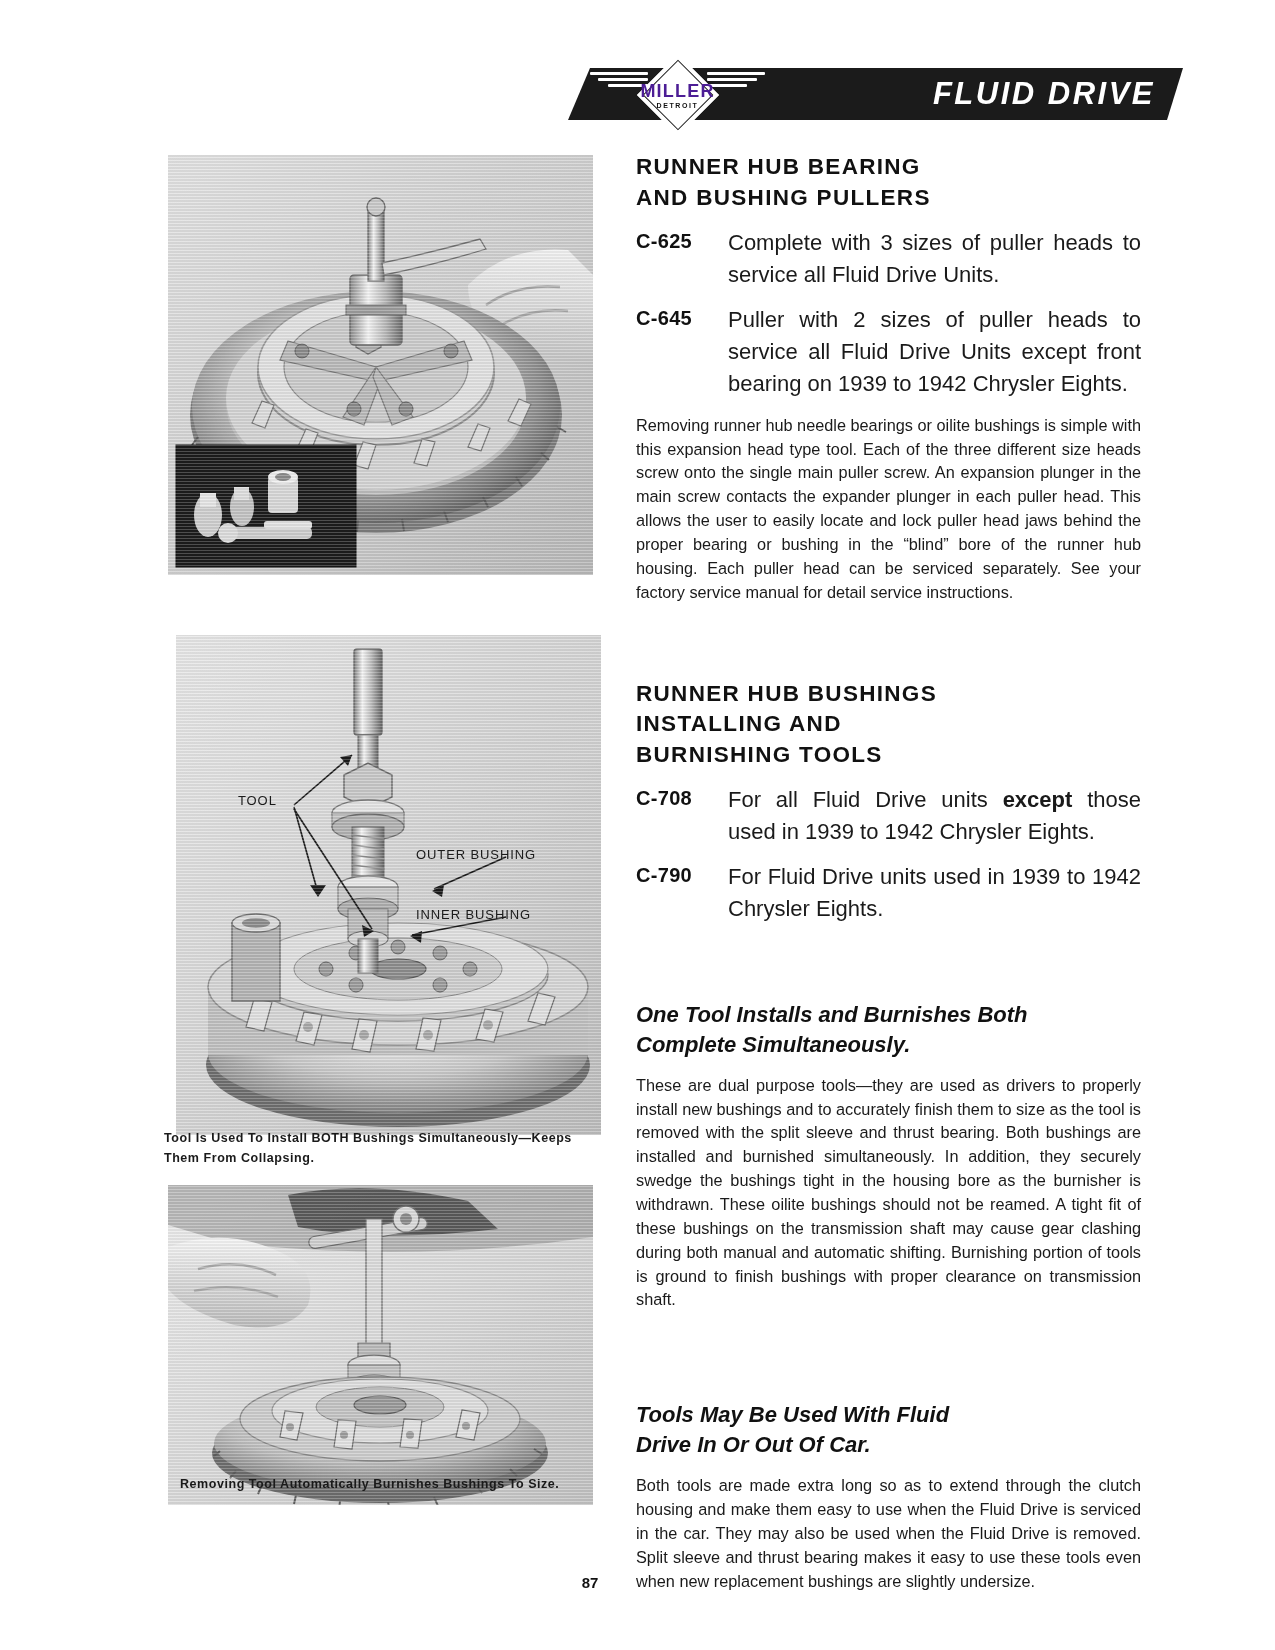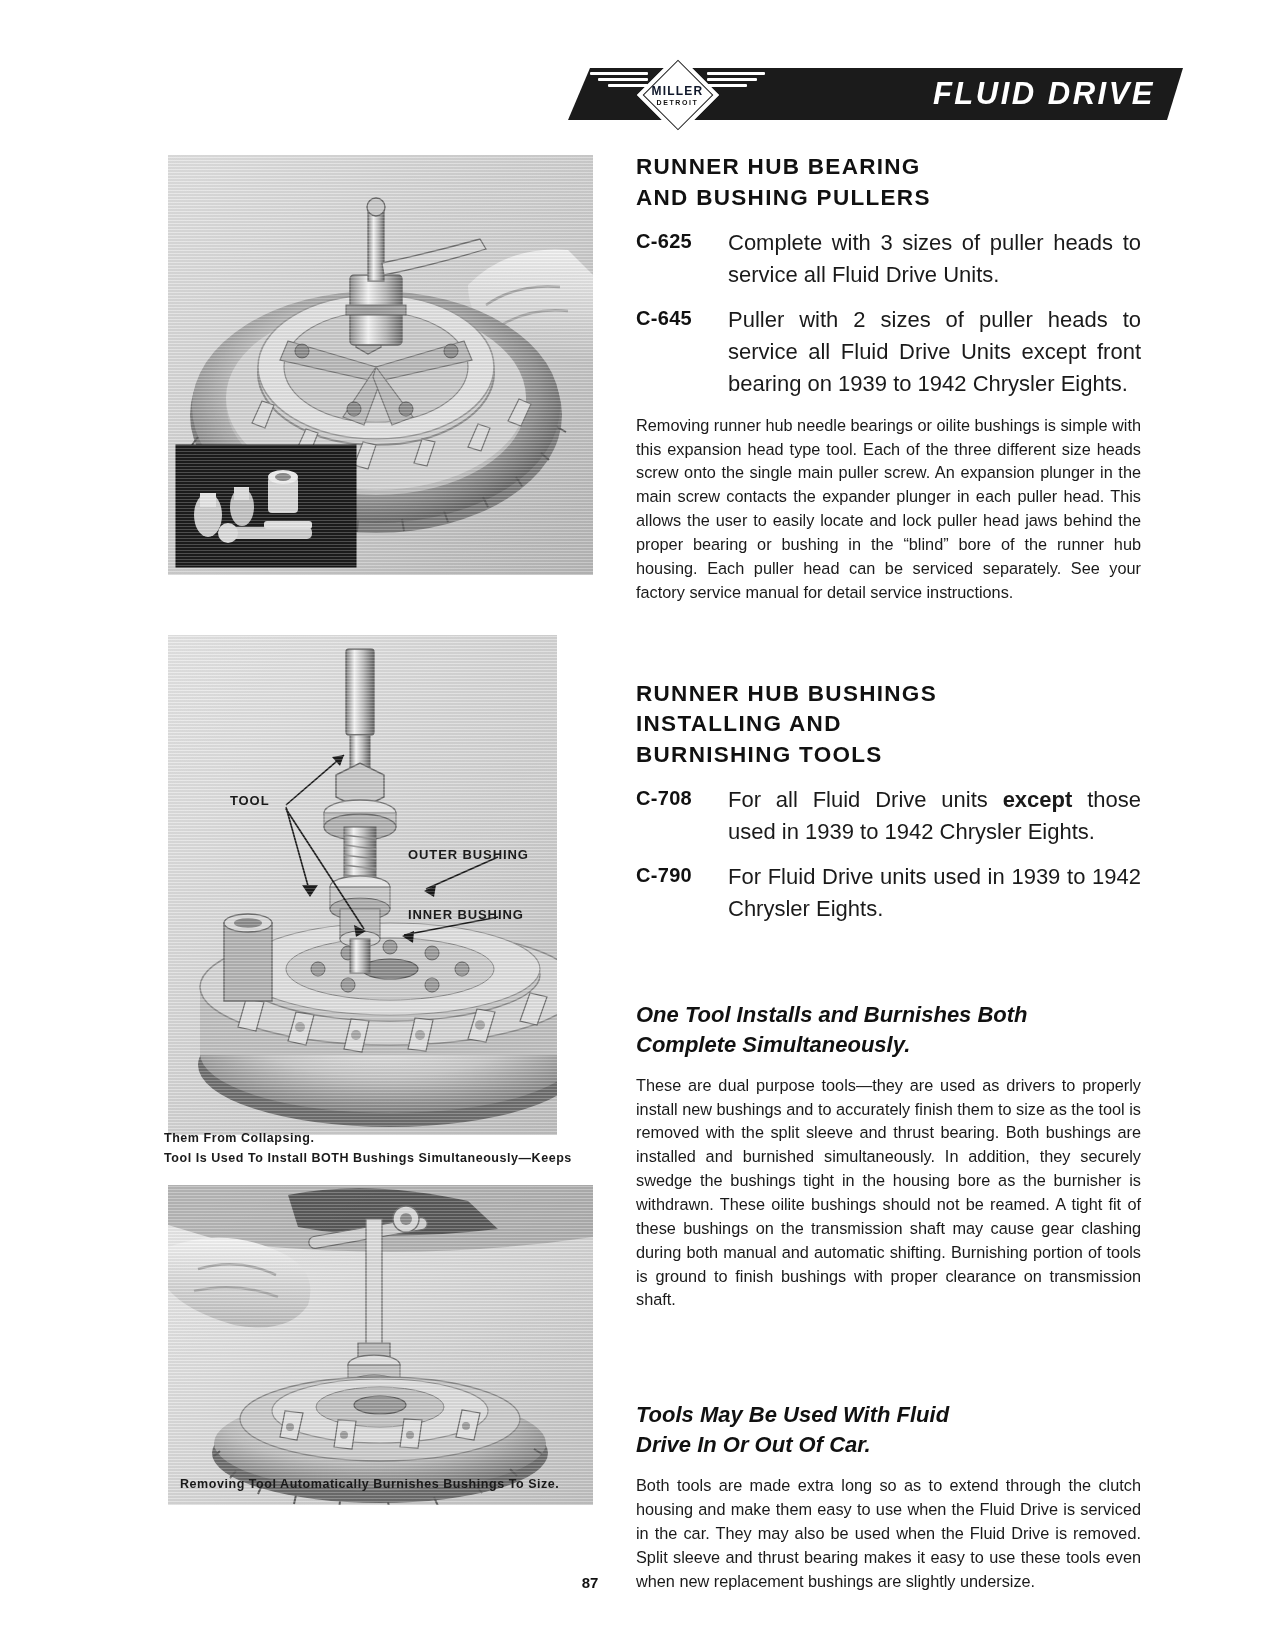--- a/index.html
+++ b/index.html
@@ -92,43 +92,43 @@
   .logo-text {
     position: absolute;
     left: 50%; top: 50%;
     transform: translate(-50%, -50%);
     text-align: center;
     width: 90px;
     z-index: 5;
   }
   .logo-text .m1 {
     display: block;
-    color: #0f172a;
-    font-size: 12px;
+    color: #4c1d95;
+    font-size: 18px;
     font-weight: 700;
     letter-spacing: 1.2px;
     line-height: 1;
   }
   .logo-text .m2 {
     display: block;
     color: #111;
     font-size: 7px;
     font-weight: 700;
     letter-spacing: 1.6px;
     margin-top: 2px;
     line-height: 1;
   }
 
   .photo {
     position: relative;
     background: #d6d6d6;
     overflow: hidden;
   }
   .photo-1 { position: absolute; left: 168px; top: 155px; width: 425px; height: 420px; }
-  .photo-2 { position: absolute; left: 168px; top: 635px; width: 389px; height: 500px; font-weight: bold; }
+  .photo-2 { position: absolute; left: 176px; top: 635px; width: 425px; height: 500px; }
   .photo-3 { position: absolute; left: 168px; top: 1185px; width: 425px; height: 320px; }
 
   .cap {
     position: absolute;
     font-size: 12.5px;
     font-weight: 700;
     letter-spacing: 0.55px;
     color: #1a1a1a;
     line-height: 1.62;
   }
@@ -438,22 +438,22 @@
         <polygon points="234,301 246,296 245,308"></polygon>
       </g>
     </svg>
     <div class="grain"></div>
     <div class="lbl" style="left:62px; top:158px;">TOOL</div>
     <div class="lbl" style="left:240px; top:212px;">OUTER BUSHING</div>
     <div class="lbl" style="left:240px; top:272px;">INNER BUSHING</div>
   </div>
 
   <div class="cap cap-1">
+    <div>Tool Is Used To Install BOTH Bushings Simultaneously—Keeps</div>
     <div>Them From Collapsing.</div>
-    <div>Tool Is Used To Install BOTH Bushings Simultaneously—Keeps</div>
   </div>
 
   <div class="photo photo-3">
     <svg viewBox="0 0 425 320" width="425" height="320" preserveAspectRatio="none">
       <defs>
         <linearGradient id="bg3" x1="0" y1="0" x2="1" y2="1">
           <stop offset="0%" stop-color="#ededed"></stop>
             <stop offset="55%" stop-color="#d8d8d8"></stop>
             <stop offset="100%" stop-color="#c2c2c2"></stop>
         </linearGradient>

